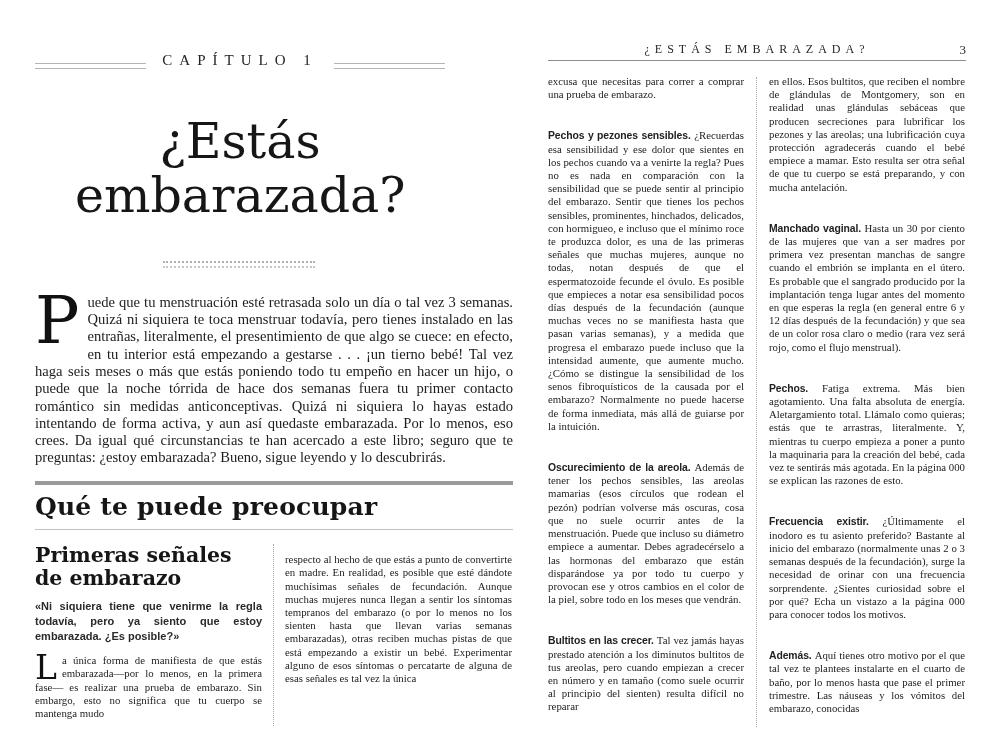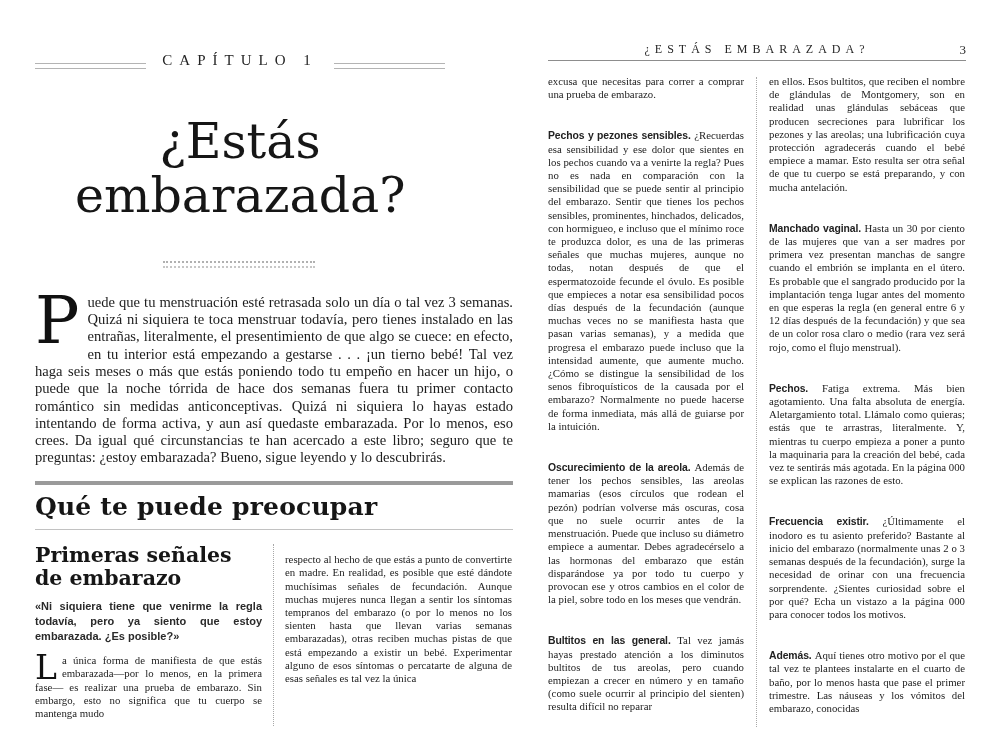--- a/index.html
+++ b/index.html
@@ -118,21 +118,21 @@
       <span class="page-number">3</span>
     </div>
     <div class="head-rule"></div>
 
     <div class="rp-columns">
 
       <div class="rp-col">
         <p class="para"><b class="lead"></b><span>excusa que necesitas para correr a comprar una prueba de embarazo.</span></p>
         <p class="para"><b class="lead">Pechos y pezones sensibles. </b><span>¿Recuerdas esa sensibilidad y ese dolor que sientes en los pechos cuando va a venirte la regla? Pues no es nada en comparación con la sensibilidad que se puede sentir al principio del embarazo. Sentir que tienes los pechos sensibles, prominentes, hinchados, delicados, con hormigueo, e incluso que el mínimo roce te produzca dolor, es una de las primeras señales que muchas mujeres, aunque no todas, notan después de que el espermatozoide fecunde el óvulo. Es posible que empieces a notar esa sensibilidad pocos días después de la fecundación (aunque muchas veces no se manifiesta hasta que pasan varias semanas), y a medida que progresa el embarazo puede incluso que la intensidad aumente, que aumente mucho. ¿Cómo se distingue la sensibilidad de los senos fibroquísticos de la causada por el embarazo? Normalmente no puede hacerse de forma inmediata, más allá de guiarse por la intuición.</span></p>
         <p class="para"><b class="lead">Oscurecimiento de la areola. </b><span>Además de tener los pechos sensibles, las areolas mamarias (esos círculos que rodean el pezón) podrían volverse más oscuras, cosa que no suele ocurrir antes de la menstruación. Puede que incluso su diámetro empiece a aumentar. Debes agradecérselo a las hormonas del embarazo que están disparándose ya por todo tu cuerpo y provocan ese y otros cambios en el color de la piel, sobre todo en los meses que vendrán.</span></p>
-        <p class="para"><b class="lead">Bultitos en las general. </b><span>Tal vez jamás hayas prestado atención a los diminutos bultitos de tus areolas, pero cuando empiezan a crecer en número y en tamaño (como suele ocurrir al principio del sienten) resulta difícil no reparar</span></p>
+        <p class="para"><b class="lead">Bultitos en las crecer. </b><span>Tal vez jamás hayas prestado atención a los diminutos bultitos de tus areolas, pero cuando empiezan a crecer en número y en tamaño (como suele ocurrir al principio del sienten) resulta difícil no reparar</span></p>
       </div>
 
       <div class="vdiv"></div>
 
       <div class="rp-col">
         <p class="para"><b class="lead"></b><span>en ellos. Esos bultitos, que reciben el nombre de glándulas de Montgomery, son en realidad unas glándulas sebáceas que producen secreciones para lubrificar los pezones y las areolas; una lubrificación cuya protección agradecerás cuando el bebé empiece a mamar. Esto resulta ser otra señal de que tu cuerpo se está preparando, y con mucha antelación.</span></p>
         <p class="para"><b class="lead">Manchado vaginal. </b><span>Hasta un 30 por ciento de las mujeres que van a ser madres por primera vez presentan manchas de sangre cuando el embrión se implanta en el útero. Es probable que el sangrado producido por la implantación tenga lugar antes del momento en que esperas la regla (en general entre 6 y 12 días después de la fecundación) y que sea de un color rosa claro o medio (rara vez será rojo, como el flujo menstrual).</span></p>
         <p class="para"><b class="lead">Pechos. </b><span>Fatiga extrema. Más bien agotamiento. Una falta absoluta de energía. Aletargamiento total. Llámalo como quieras; estás que te arrastras, literalmente. Y, mientras tu cuerpo empieza a poner a punto la maquinaria para la creación del bebé, cada vez te sentirás más agotada. En la página 000 se explican las razones de esto.</span></p>
         <p class="para"><b class="lead">Frecuencia existir. </b><span>¿Últimamente el inodoro es tu asiento preferido? Bastante al inicio del embarazo (normalmente unas 2 o 3 semanas después de la fecundación), surge la necesidad de orinar con una frecuencia sorprendente. ¿Sientes curiosidad sobre el por qué? Echa un vistazo a la página 000 para conocer todos los motivos.</span></p>
         <p class="para"><b class="lead">Además. </b><span>Aquí tienes otro motivo por el que tal vez te plantees instalarte en el cuarto de baño, por lo menos hasta que pase el primer trimestre. Las náuseas y los vómitos del embarazo, conocidas</span></p>

